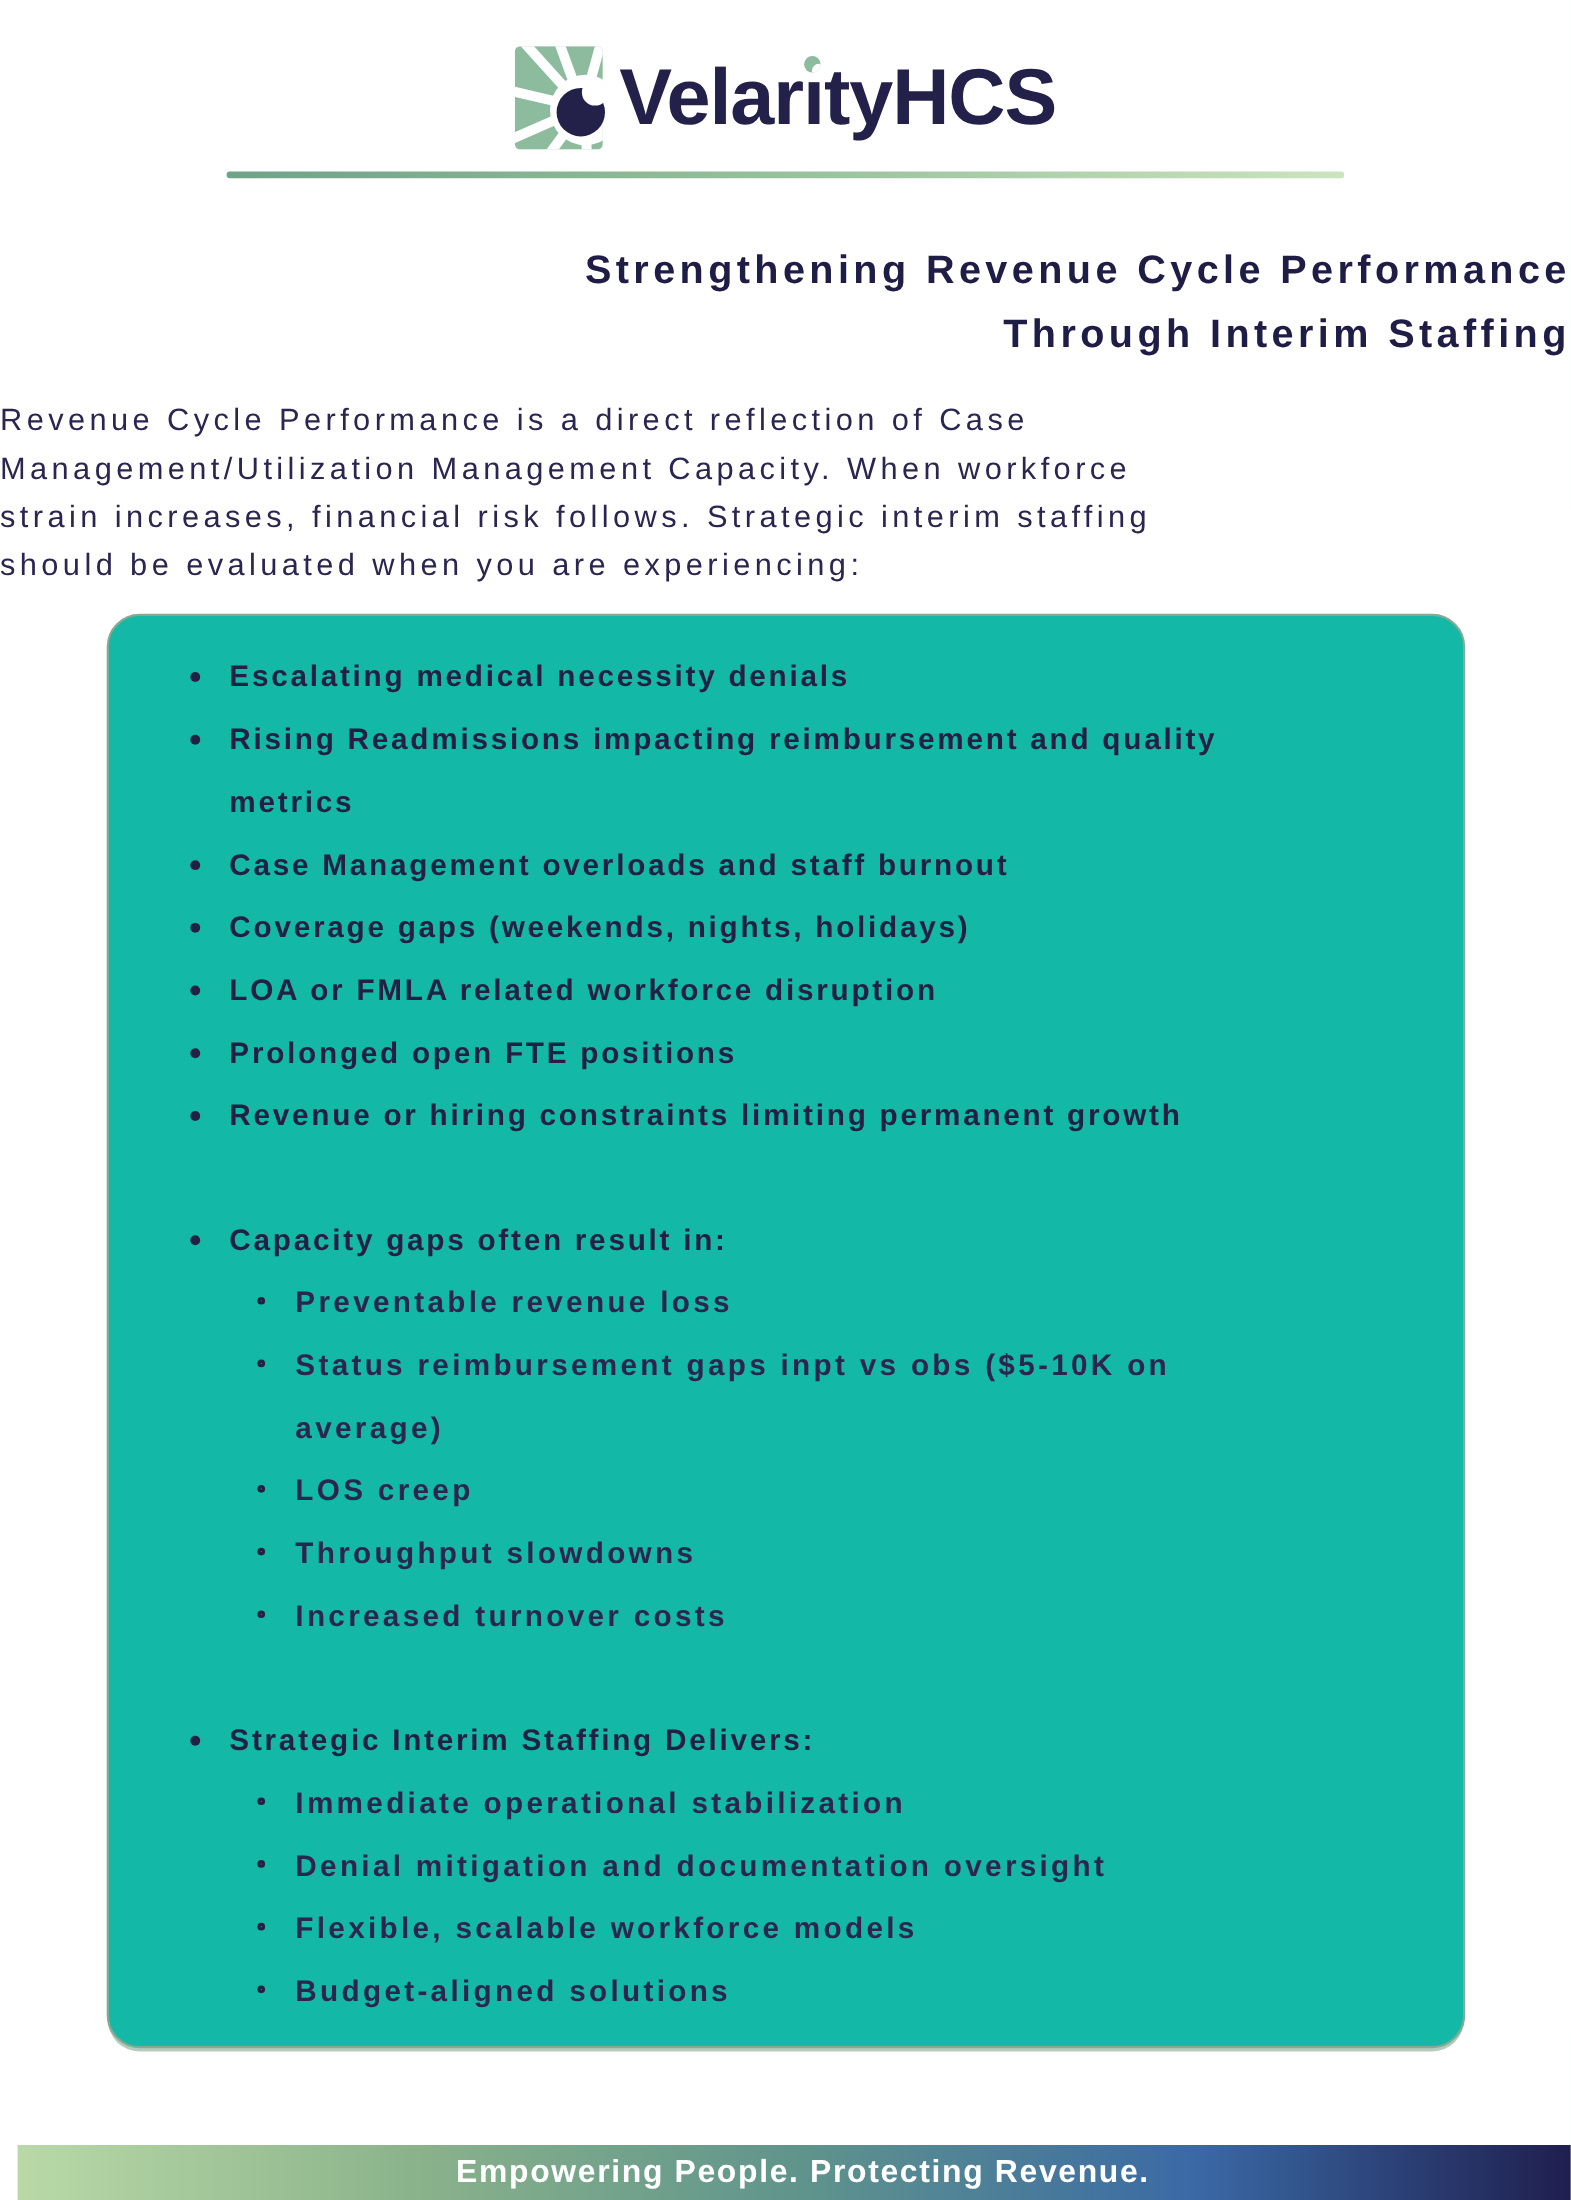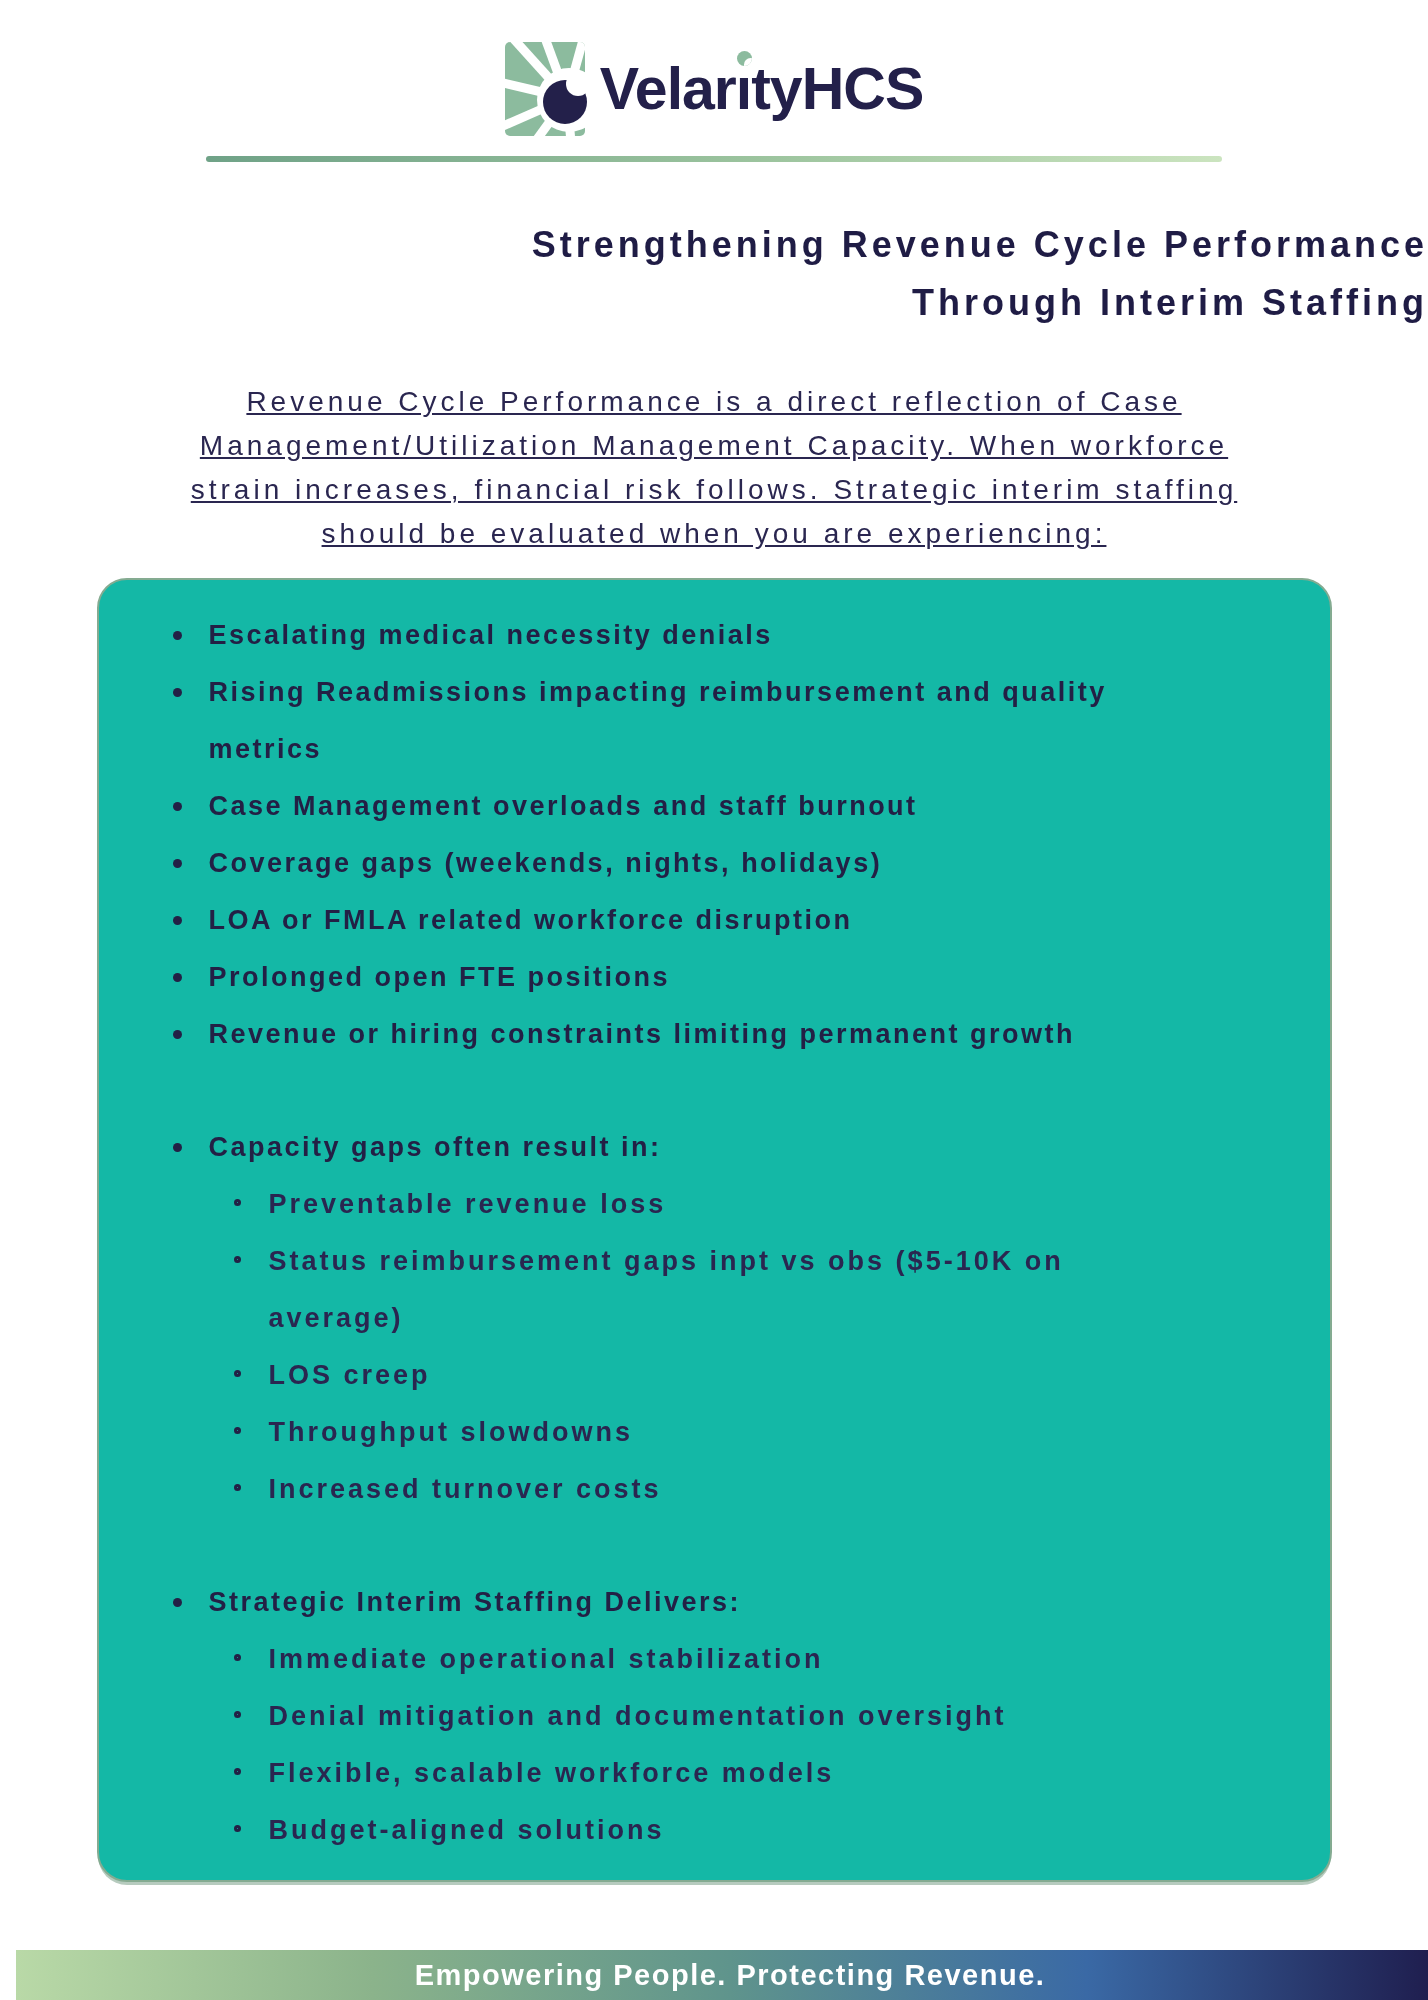--- a/index.html
+++ b/index.html
@@ -6,39 +6,39 @@
   html,body { background:#ffffff; }
   body { font-family:"Liberation Sans", sans-serif; color:#232045; }
 
   .page { position:relative; width:1428px; height:2000px; margin:0 auto;
           background:#ffffff; overflow:hidden; }
 
   
   .logo-row { display:flex; justify-content:center; align-items:center;
               gap:7px; margin-top:42px; }
   .logo-mark { flex:0 0 auto; }
-  .logo-text { font-size:59px; font-weight:bold; color:#23204a;
+  .logo-text { font-size:72px; font-weight:bold; color:#23204a;
                letter-spacing:-1px; line-height:94px; white-space:nowrap; }
   .i-wrap { position:relative; display:inline-block; }
   .idot { position:absolute; left:1px; top:9px; width:15px; height:15px;
           border-radius:50%; background:#8cbb9e; overflow:hidden; }
   .idot::after { content:""; position:absolute; left:7px; top:7px;
                  width:13px; height:13px; border-radius:50%; background:#ffffff; }
 
   .divider { width:1016px; height:6px; border-radius:3px; margin:20px auto 0;
              background:linear-gradient(90deg,#6fa287 0%,#9cc49e 55%,#cbe4bf 100%); }
 
   
   .title { margin-top:54px; text-align:right; font-weight:bold;
            font-size:36px; letter-spacing:4px; line-height:58px; color:#1f1c45; }
   .t-line { display:block; }
 
   
-  .intro { margin-top:48px; text-align:center; font-size:28px;
-           letter-spacing:4px; line-height:44px; color:#2a2650; font-weight:400;text-decoration:underline; }
+  .intro { margin-top:28px; font-size:28px;
+           letter-spacing:4px; line-height:44px; color:#2a2650; font-weight:400; }
 
   
   .box { width:1235px; margin:22px auto 0; background:#14b8a6;
          border:2px solid #84ab91; border-radius:30px;
          box-shadow:0 4px 0 -1px rgba(122,160,136,.55);
          padding:27px 40px 21px 72px; }
   ul.lv1 { list-style:none; }
   .lv1-item { position:relative; padding-left:38px; font-weight:bold;
               font-size:27px; letter-spacing:2.5px; line-height:57px;
               color:#232045; max-width:1045px; }

